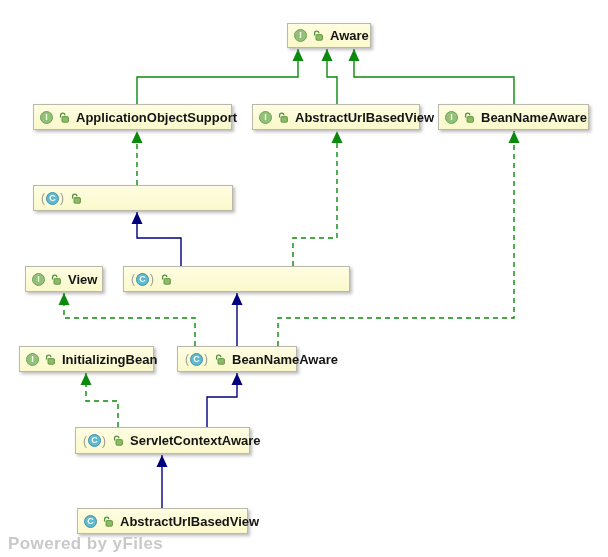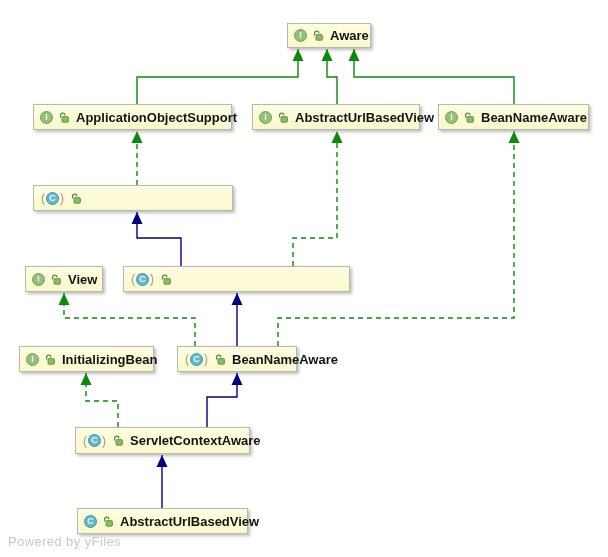--- a/index.html
+++ b/index.html
@@ -22,21 +22,21 @@
     display:inline-flex; align-items:center; justify-content:center;
     font-size:9px; font-weight:bold; line-height:1; flex:none;
   }
   .circ.i { background:#93c178; border:1px solid #6fa355; color:#f4f9ee; }
   .circ.c { background:#5fb9cf; border:1px solid #4095ab; color:#f2fafc; }
   .paren { color:#9c9c94; font-size:12px; line-height:1; padding:0 1px; }
   .lock { margin:0 4px 0 5px; flex:none; display:inline-block; }
   .node-label { margin-left:3px;font-weight:bold; }
   .footer {
     position:absolute; left:8px; top:534px;
-    font-size:13px; color:#c9c9c9; letter-spacing:.4px;
+    font-size:17px; color:#c9c9c9; letter-spacing:.4px;font-weight:bold;
   }
 </style>
 </head>
 <body>
 
 <div class="canvas">
   <svg class="edge-layer" id="edge-layer" xmlns="http://www.w3.org/2000/svg">
       <polyline points="137,104 137,77 298,77 298,49" fill="none" stroke="#0b8a0b" stroke-width="1.4"></polyline>
       <polygon points="298,49 292.5,61 303.5,61" fill="#0b8a0b"></polygon>
       <polyline points="337,104 337,77 327,77 327,49" fill="none" stroke="#0b8a0b" stroke-width="1.4"></polyline>

